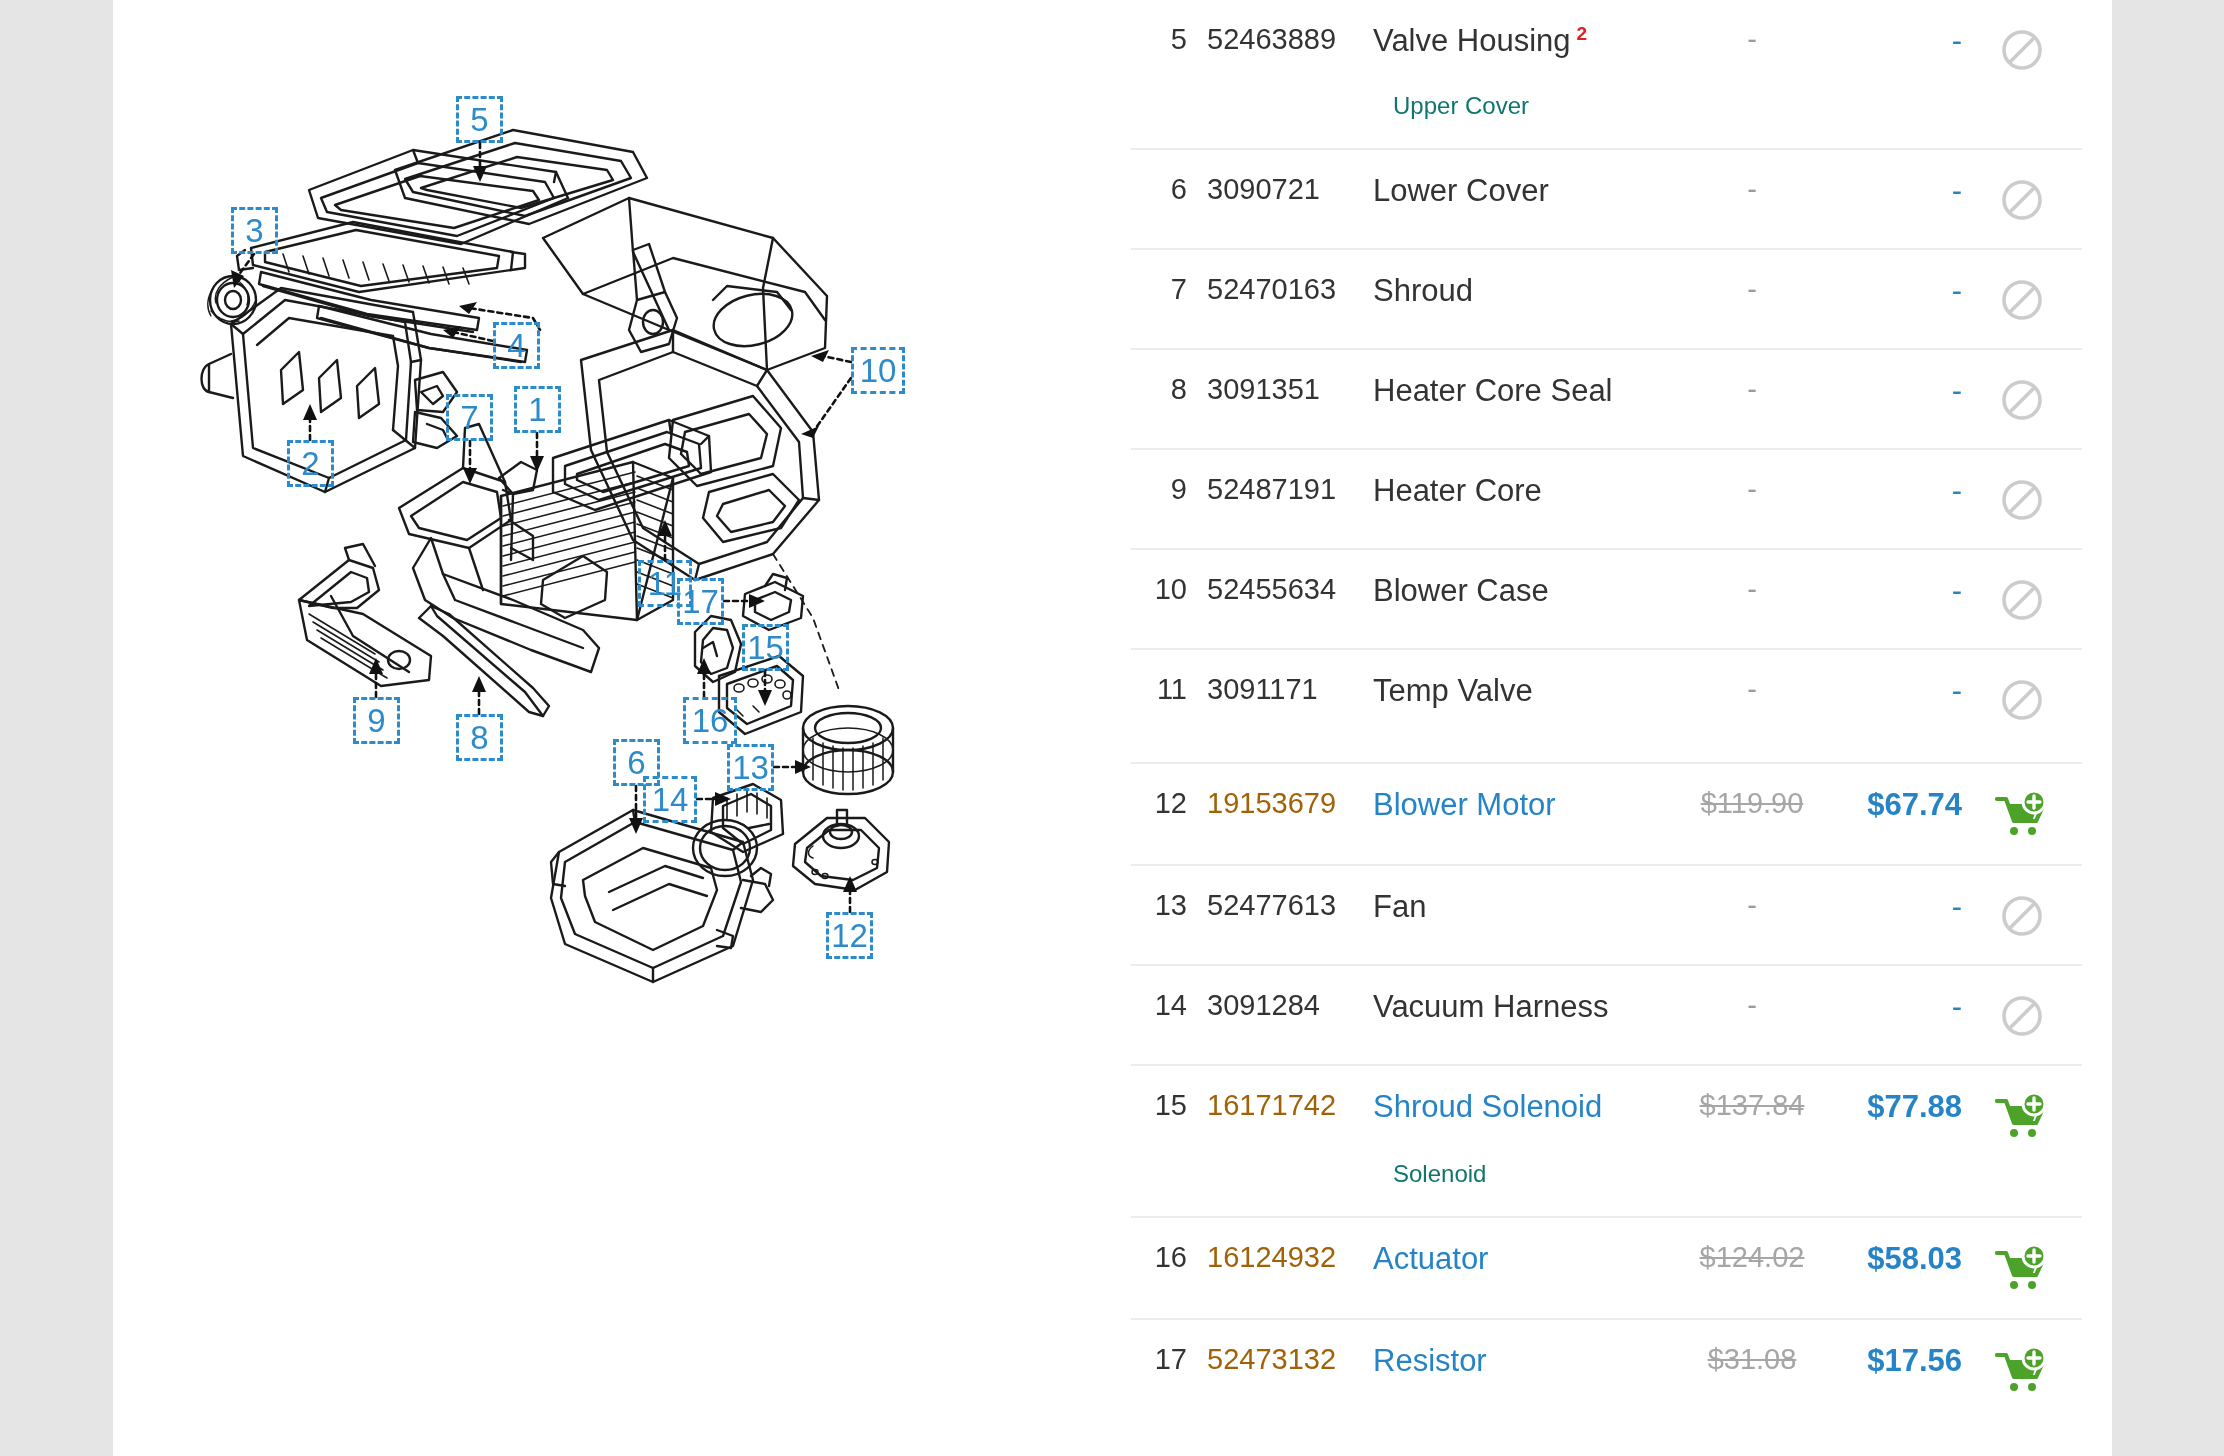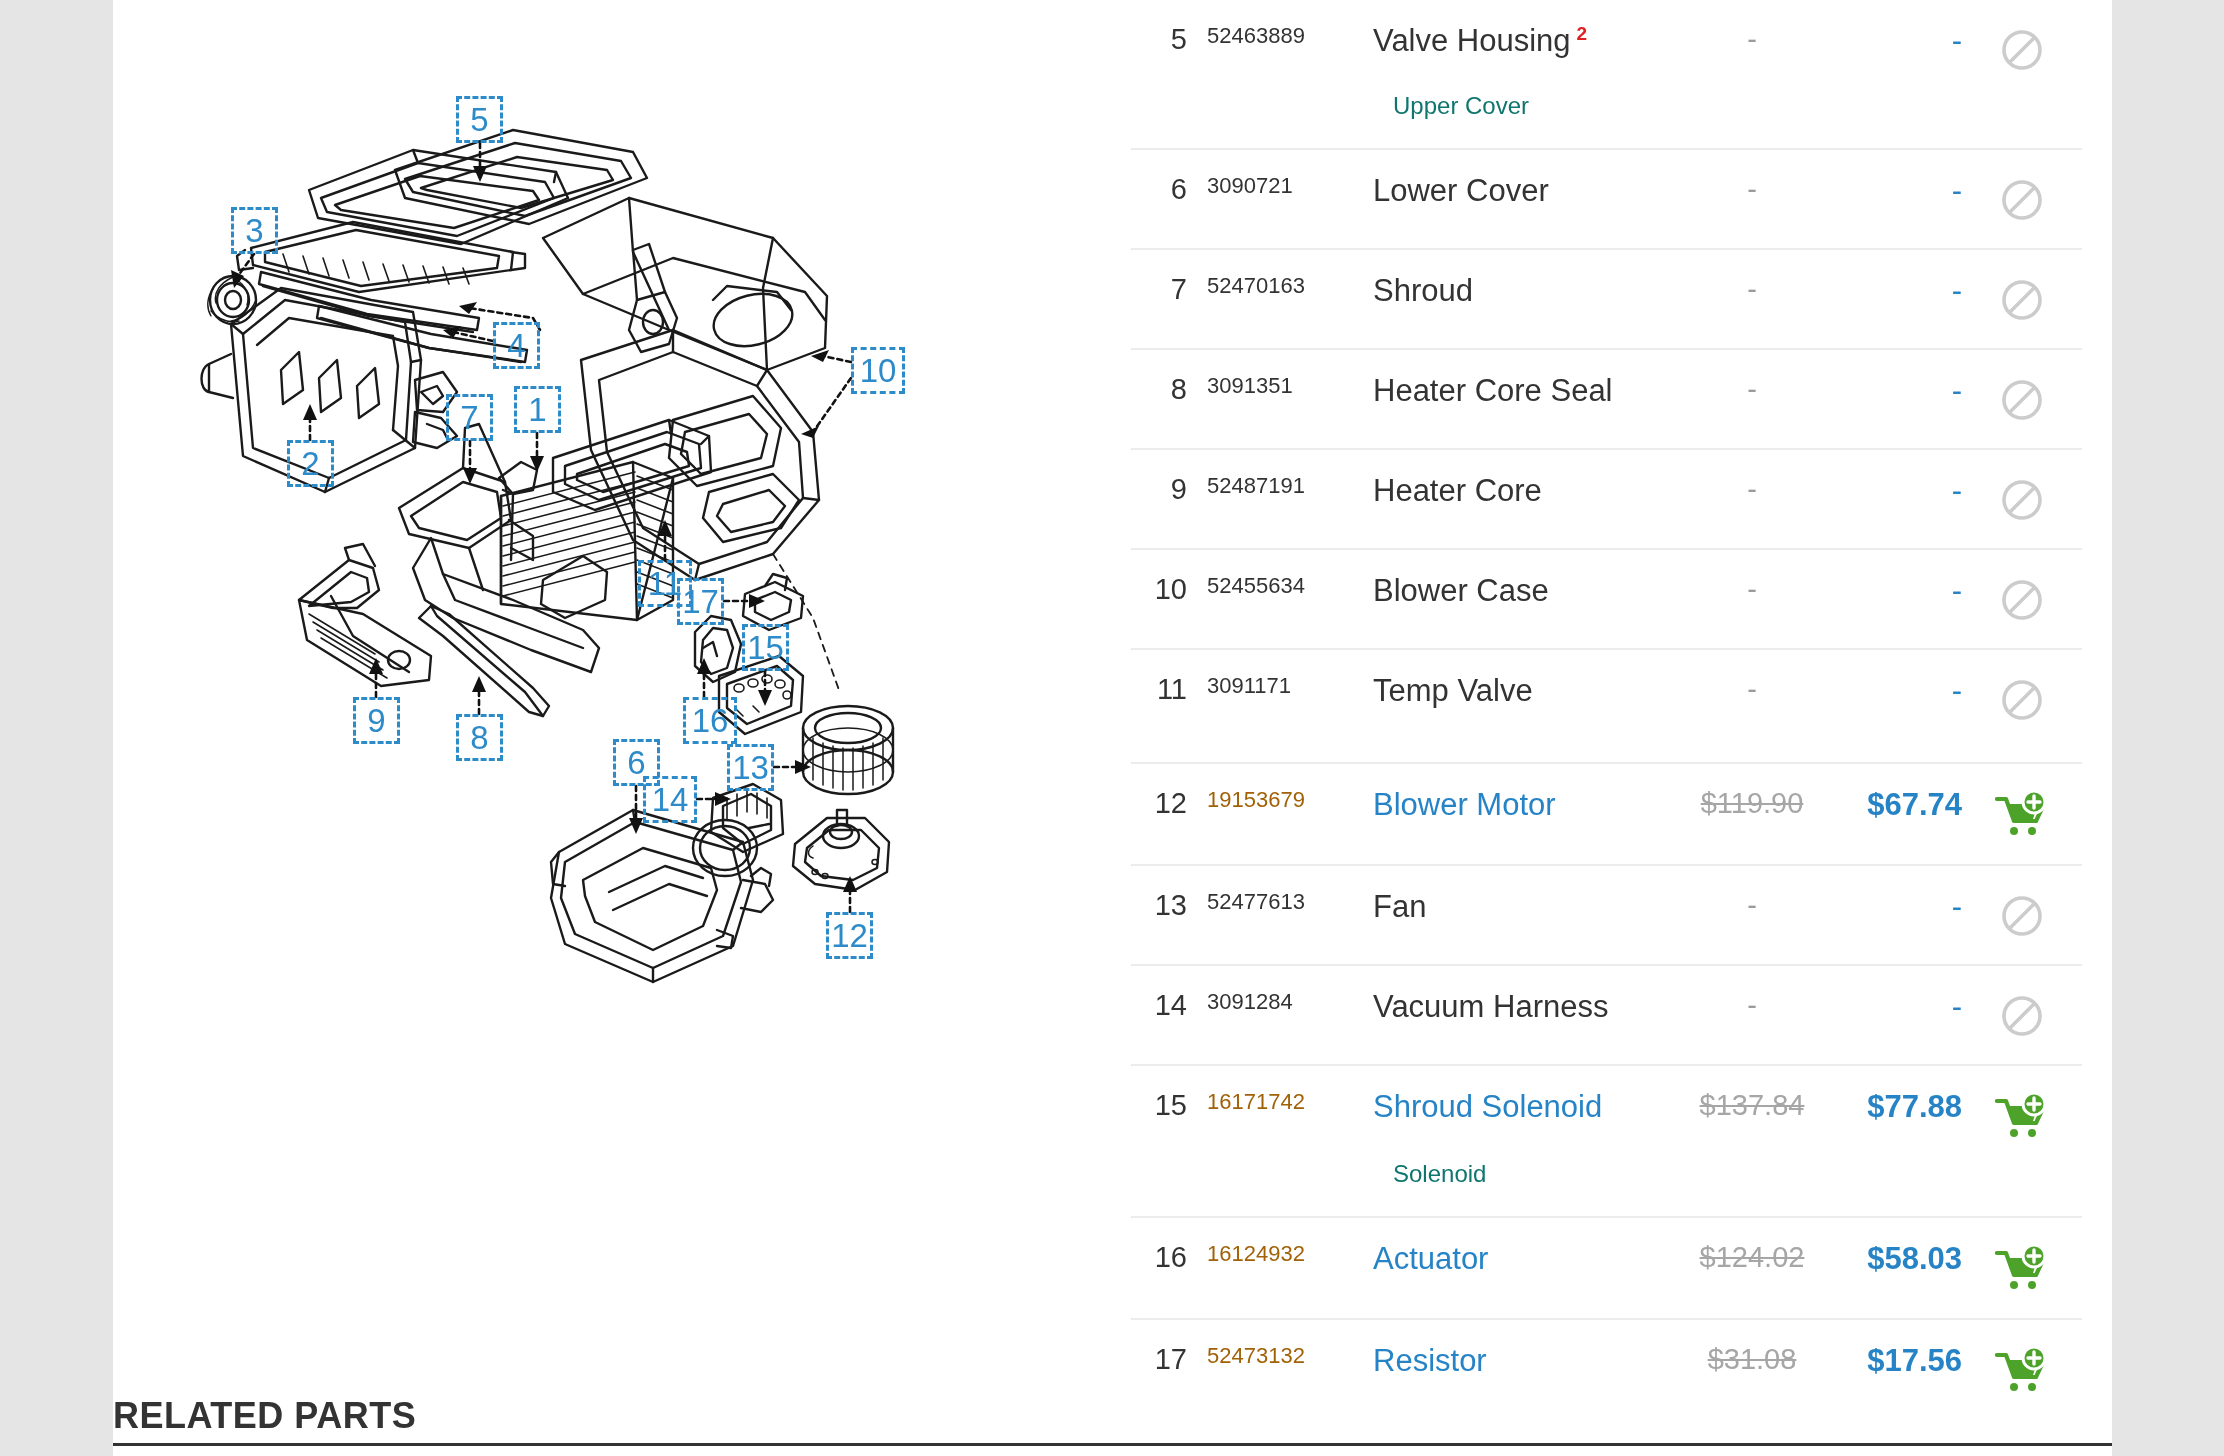--- a/index.html
+++ b/index.html
@@ -58,21 +58,21 @@
   .pt-main{
     display:flex;align-items:flex-start;
     padding-top:24px;
   }
   .c-idx{
     width:56px;flex:0 0 56px;text-align:right;
     font-size:29px;color:#333333;line-height:1.08;
   }
   .c-num{
     width:168px;flex:0 0 168px;text-align:left;padding-left:20px;
-    font-size:22px;color:#333333;line-height:1.08;
+    font-size:29px;color:#333333;line-height:1.08;
     box-sizing:border-box;
   }
   .c-num.link{color:#a16207;cursor:pointer;}
   .c-desc{
     flex:1 1 auto;padding-left:18px;
     font-size:31px;color:#333333;line-height:1.08;
   }
   .c-desc.link{color:#2684c6;cursor:pointer;}
   .c-desc .sup{
     color:#e02020;font-size:19px;vertical-align:super;margin-left:6px;
@@ -599,18 +599,14 @@
                 <circle cx="37" cy="41" r="4" fill="#4da32a"></circle>
                 <circle cx="39" cy="12" r="11" fill="#4da32a" stroke="#ffffff" stroke-width="3"></circle>
                 <path d="M39 6 v12 M33 12 h12" stroke="#ffffff" stroke-width="3.4" stroke-linecap="round"></path>
               </svg>
             </div>
           </div>
         </div>
       </div>
   </div>
 
-  <div class="related">
-    <div class="related-title">RELATED PARTS</div>
-    <div class="related-rule"></div>
-  </div>
 
 </div>
 
 </body></html>

